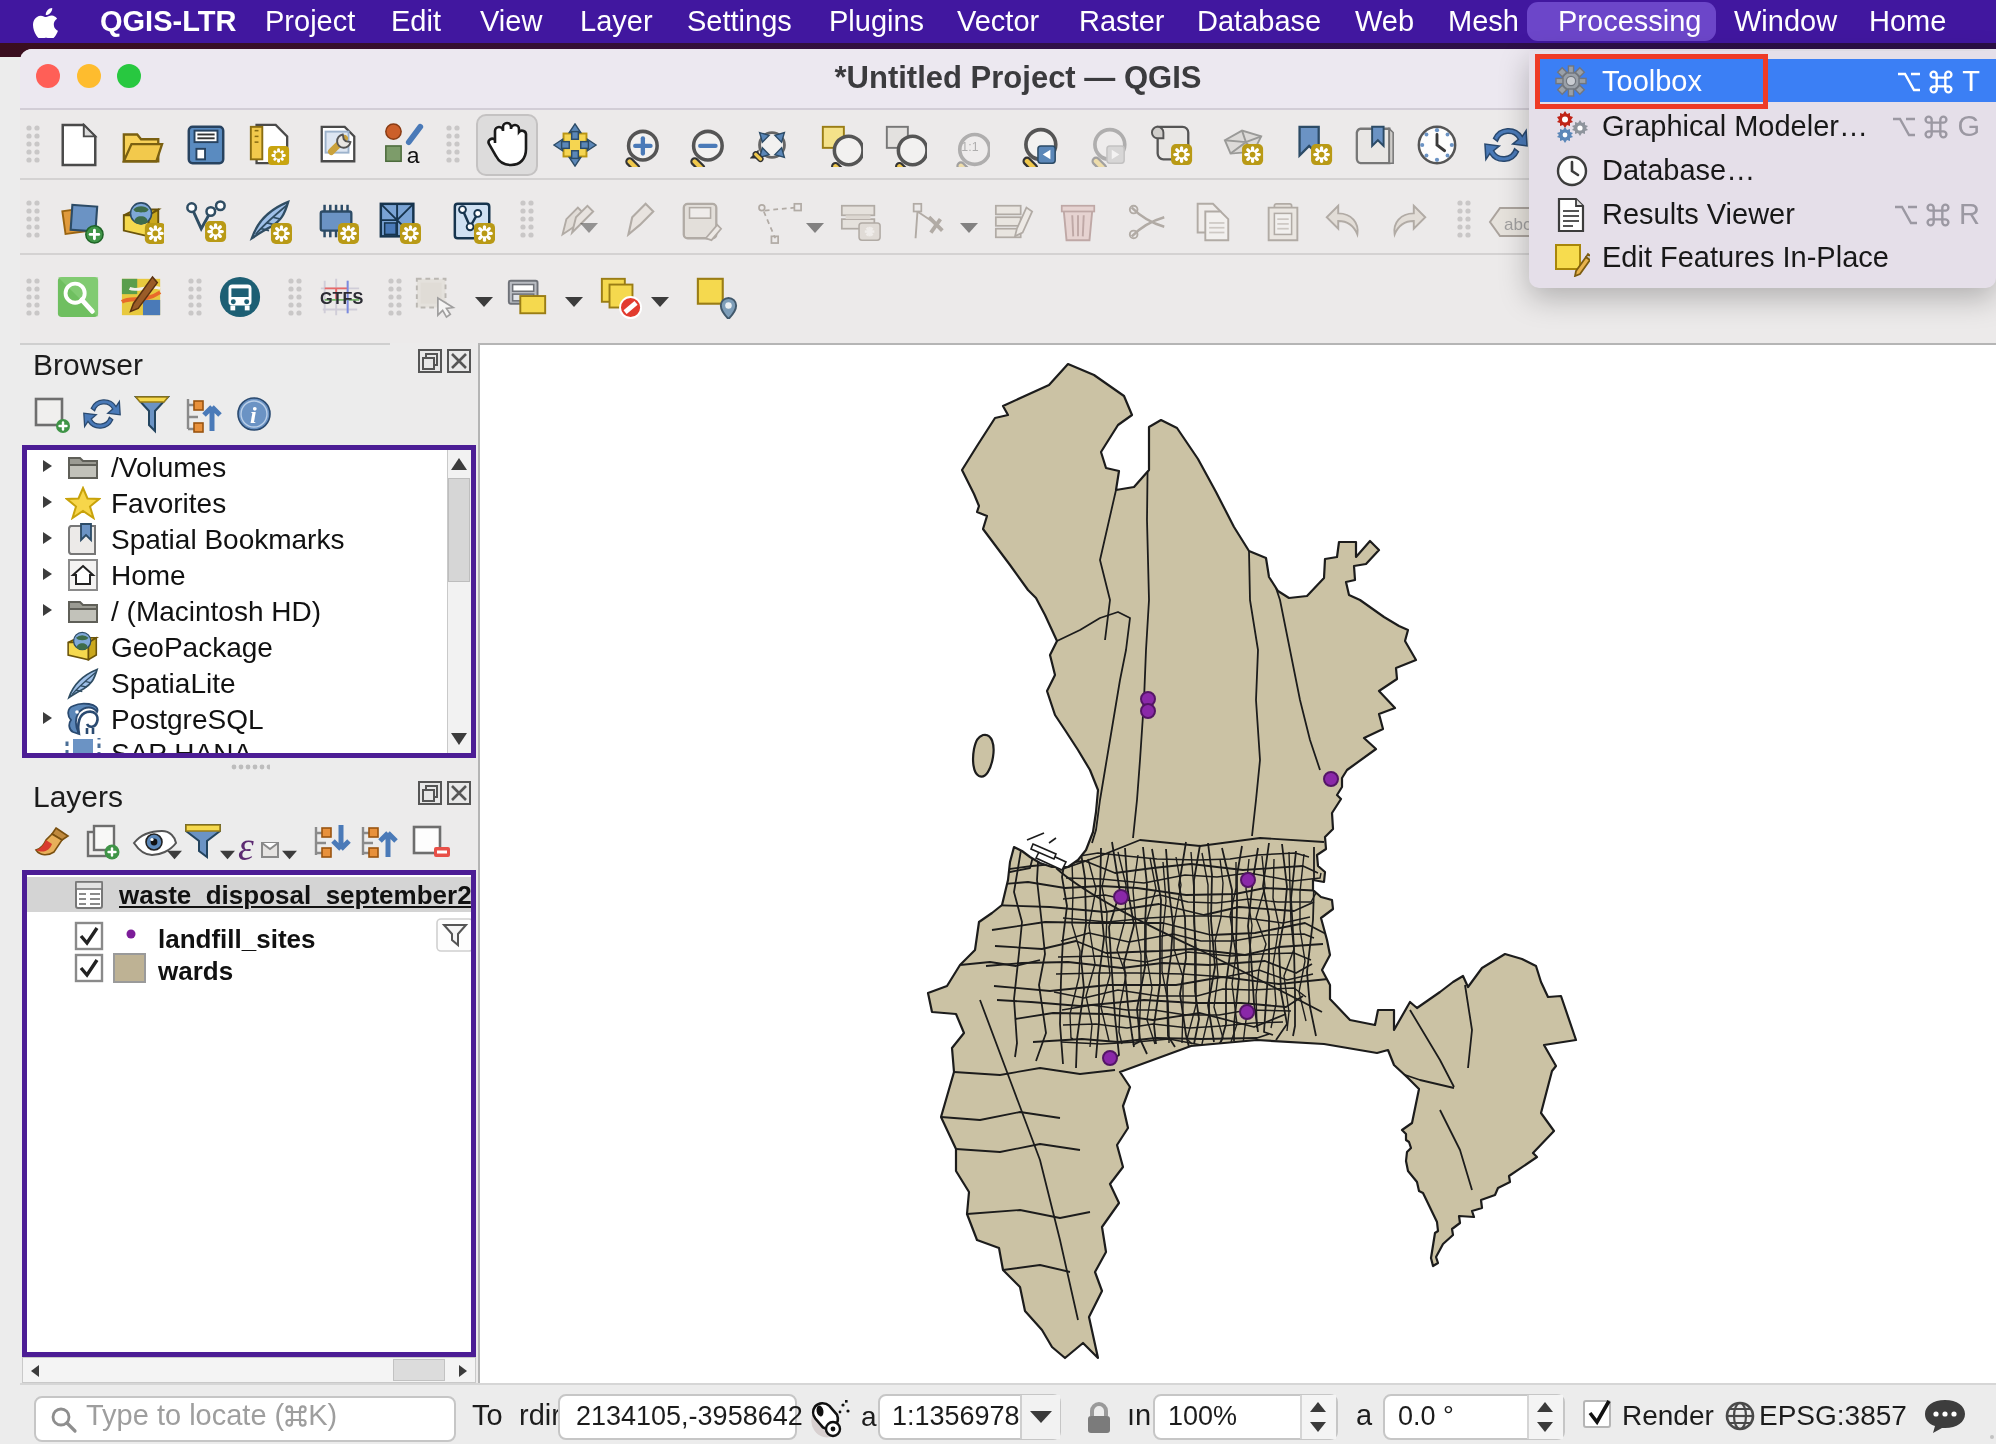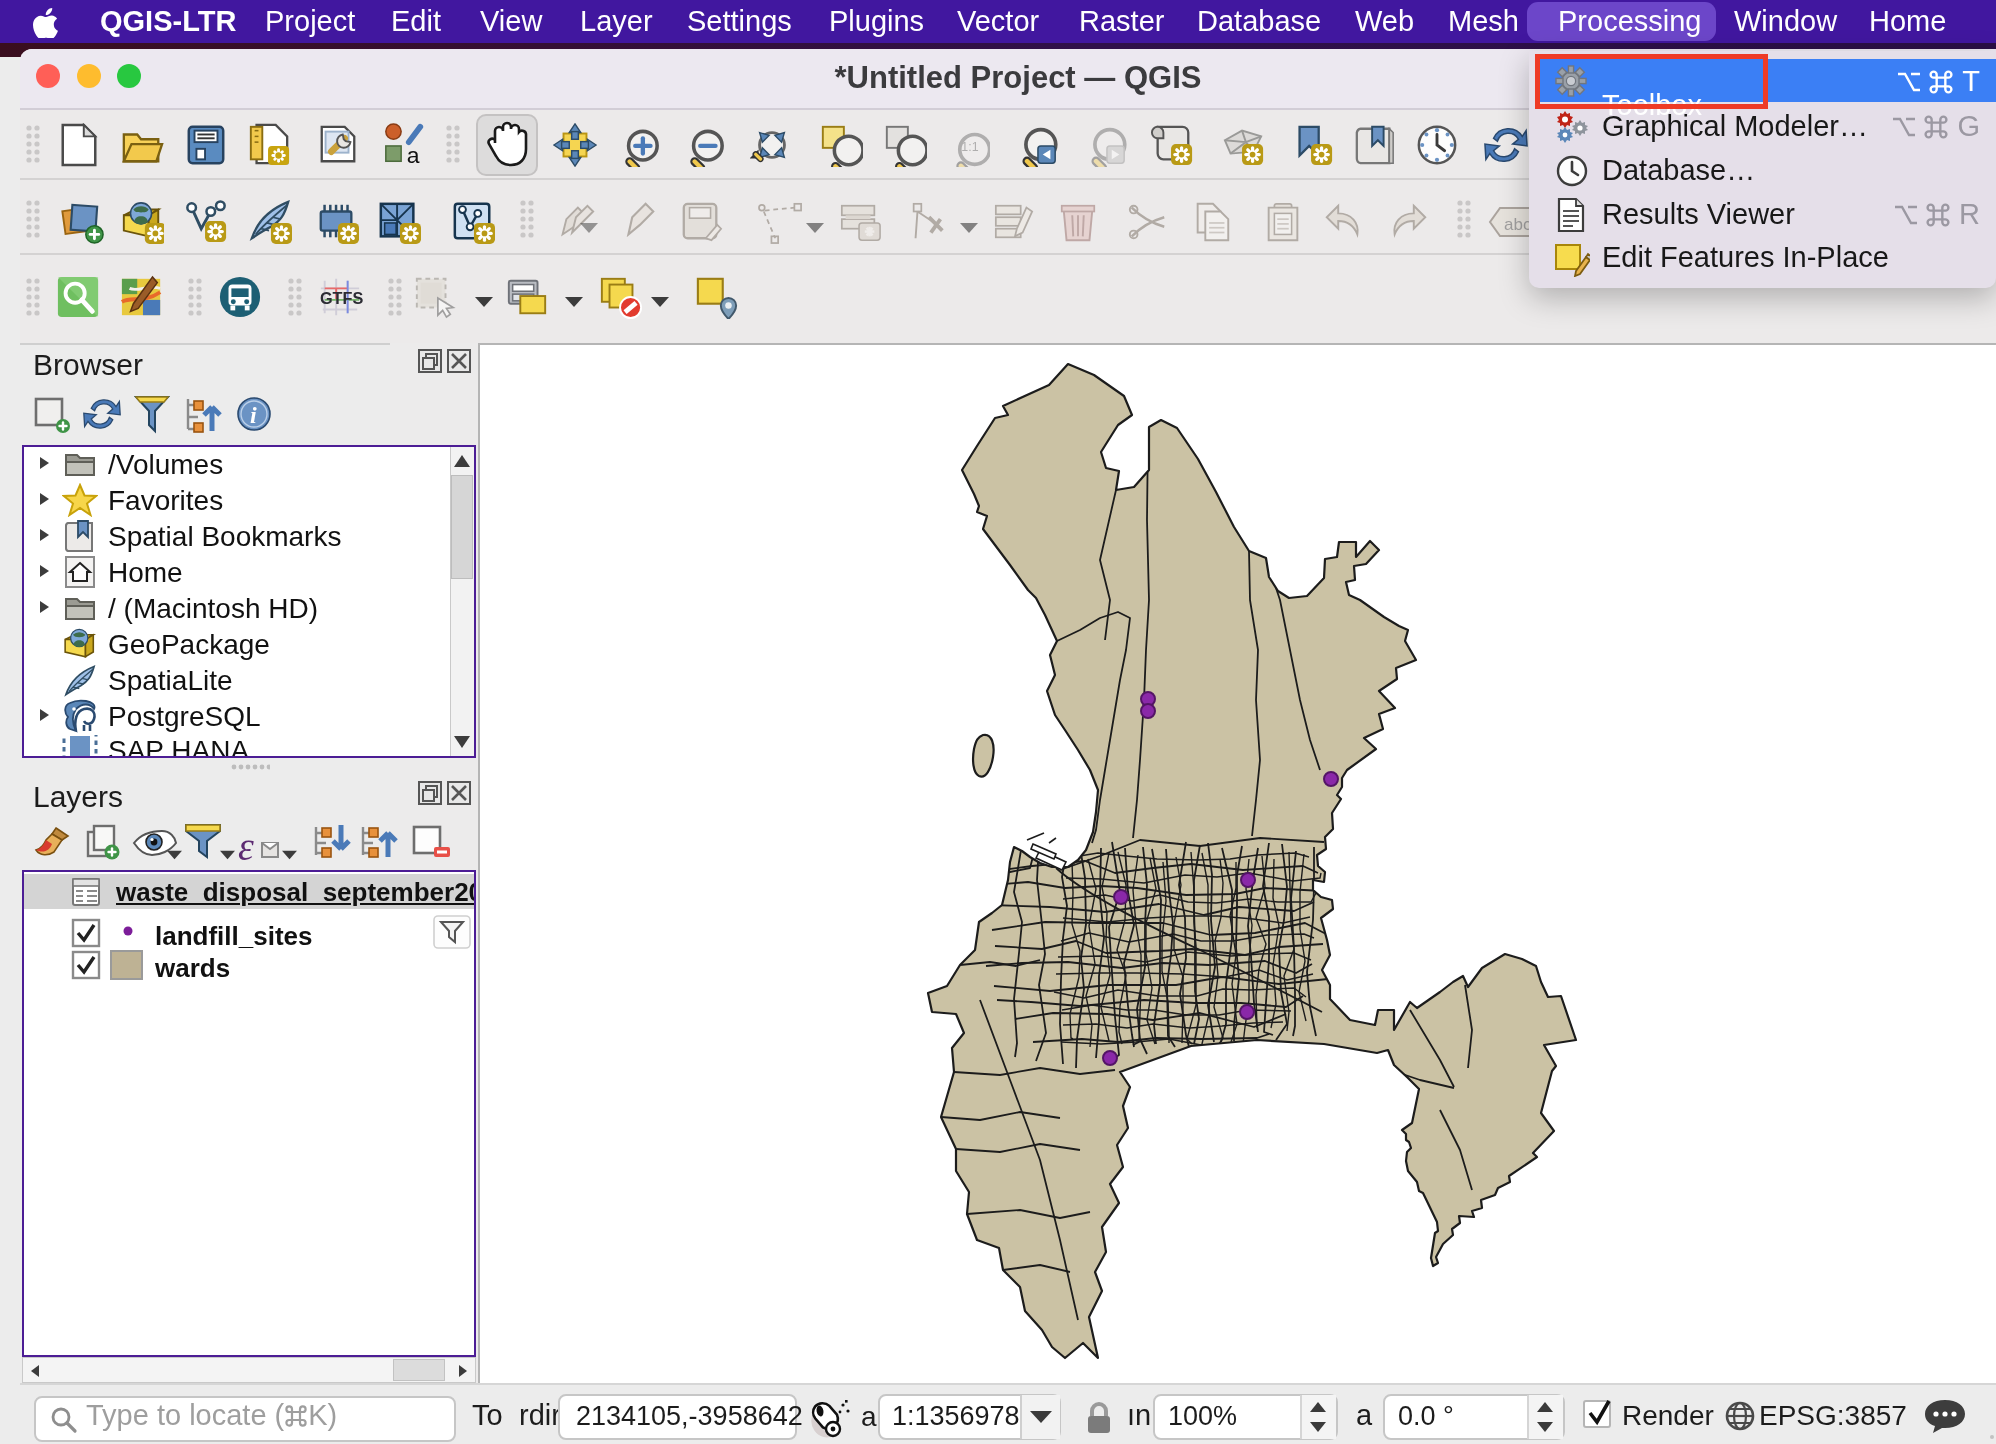--- a/index.html
+++ b/index.html
@@ -16,21 +16,21 @@
 #titlebar { position:absolute; top:0; left:0; width:1996px; height:61px; background:#ece8f0; border-radius:12px 12px 0 0; border-bottom:2px solid #d2cdd6; }
 .tl { position:absolute; top:15px; width:24px; height:24px; border-radius:50%; }
 #title { position:absolute; top:0; left:0; width:1996px; height:61px; line-height:58px; text-align:center; font-size:31px; font-weight:bold; color:#3b3b3e; }
 
 #toolbars { position:absolute; top:61px; left:0; width:1996px; height:233px; background:#eceaea; }
 .tsep { position:absolute; background:#d4d2d2; height:2px; }
 .ticon { position:absolute; }
 
 #leftcol { position:absolute; top:294px; left:0; width:370px; height:1040px; background:#ececec; border-top:2px solid #cfcfcf; }
 .ptitle { font-size:30px; color:#1c1c1c; }
-.treebox { position:absolute; left:2px; width:454px; background:#ffffff; border:2px solid #4c1d95; overflow:hidden; }
+.treebox { position:absolute; left:2px; width:454px; background:#ffffff; border:5px solid #4c1d95; overflow:hidden; }
 .titem { position:absolute; font-size:28px; color:#111; white-space:nowrap; }
 
 #canvas { position:absolute; top:294px; left:458px; width:1538px; height:1040px; background:#ffffff; border-top:2px solid #b5b5b5; border-left:2px solid #b5b5b5; }
 
 #statusbar { position:absolute; top:1334px; left:0; width:1996px; height:61px; background:#ececec; border-top:2px solid #d6d6d6; font-size:28px; color:#1c1c1c; }
 .sbox { position:absolute; background:#fff; border:2px solid #c6c6c6; border-radius:8px; }
 
 #popup { position:absolute; top:51px; left:1529px; width:467px; height:237px; background:#e5dfe9; border-radius:0 0 10px 10px; box-shadow:0 10px 30px rgba(0,0,0,0.25); }
 #popup .prow { position:absolute; left:0; width:467px; height:44px; font-size:29px; color:#181818; }
 #popup .plabel { position:absolute; left:73px; top:0; line-height:44px; }
@@ -948,21 +948,21 @@
               <rect x="1" y="13.4" width="7" height="5.2"></rect>
               <rect x="24" y="13.4" width="7" height="5.2"></rect>
               <rect x="4" y="4" width="6.4" height="6.4" transform="rotate(45 7.2 7.2)"></rect>
               <rect x="21.6" y="4" width="6.4" height="6.4" transform="rotate(45 24.8 7.2)"></rect>
               <rect x="4" y="21.6" width="6.4" height="6.4" transform="rotate(45 7.2 24.8)"></rect>
               <rect x="21.6" y="21.6" width="6.4" height="6.4" transform="rotate(45 24.8 24.8)"></rect>
             </g>
           </g>
           <circle cx="16" cy="16" r="4.6" fill="#c9ccd2" stroke="#71767e" stroke-width="1.2"></circle>
         </svg>
-      <div class="plabel" style="color:#fff;margin-top:24px;">Toolbox</div>
+      <div class="plabel" style="color:#fff;">Toolbox</div>
       <div class="pshort" style="color:#fff;"><svg width="26" height="26" viewBox="0 0 26 26" style="vertical-align:-4px">
             <path d="M2 5 h7 l9 16 h6 M15 5 h9" stroke="#fff" stroke-width="2.4" fill="none"></path>
           </svg><svg width="26" height="26" viewBox="0 0 24 24" style="vertical-align:-4px;margin-left:6px">
             <path d="M8 8 L8 5.2 A2.8 2.8 0 1 0 5.2 8 L8 8 M16 8 L18.8 8 A2.8 2.8 0 1 0 16 5.2 L16 8 M16 16 L16 18.8 A2.8 2.8 0 1 0 18.8 16 L16 16 M8 16 L5.2 16 A2.8 2.8 0 1 0 8 18.8 L8 16 M8 8 H16 V16 H8 Z" fill="none" stroke="#fff" stroke-width="2.2"></path>
           </svg><span style="margin-left:8px">T</span></div>
     </div>
     <div class="prow" style="top:53px;">
       <svg style="position:absolute;left:24px;top:6px;" width="36" height="34" viewBox="0 0 36 34">
           <g fill="#c02418">
             <path d="M12 1 L14 4 L17 3 L17 6 L20 7 L18 10 L20 12 L17 13 L17 16 L14 15 L12 18 L10 15 L7 16 L7 13 L4 12 L6 10 L4 7 L7 6 L7 3 L10 4 Z"></path>

